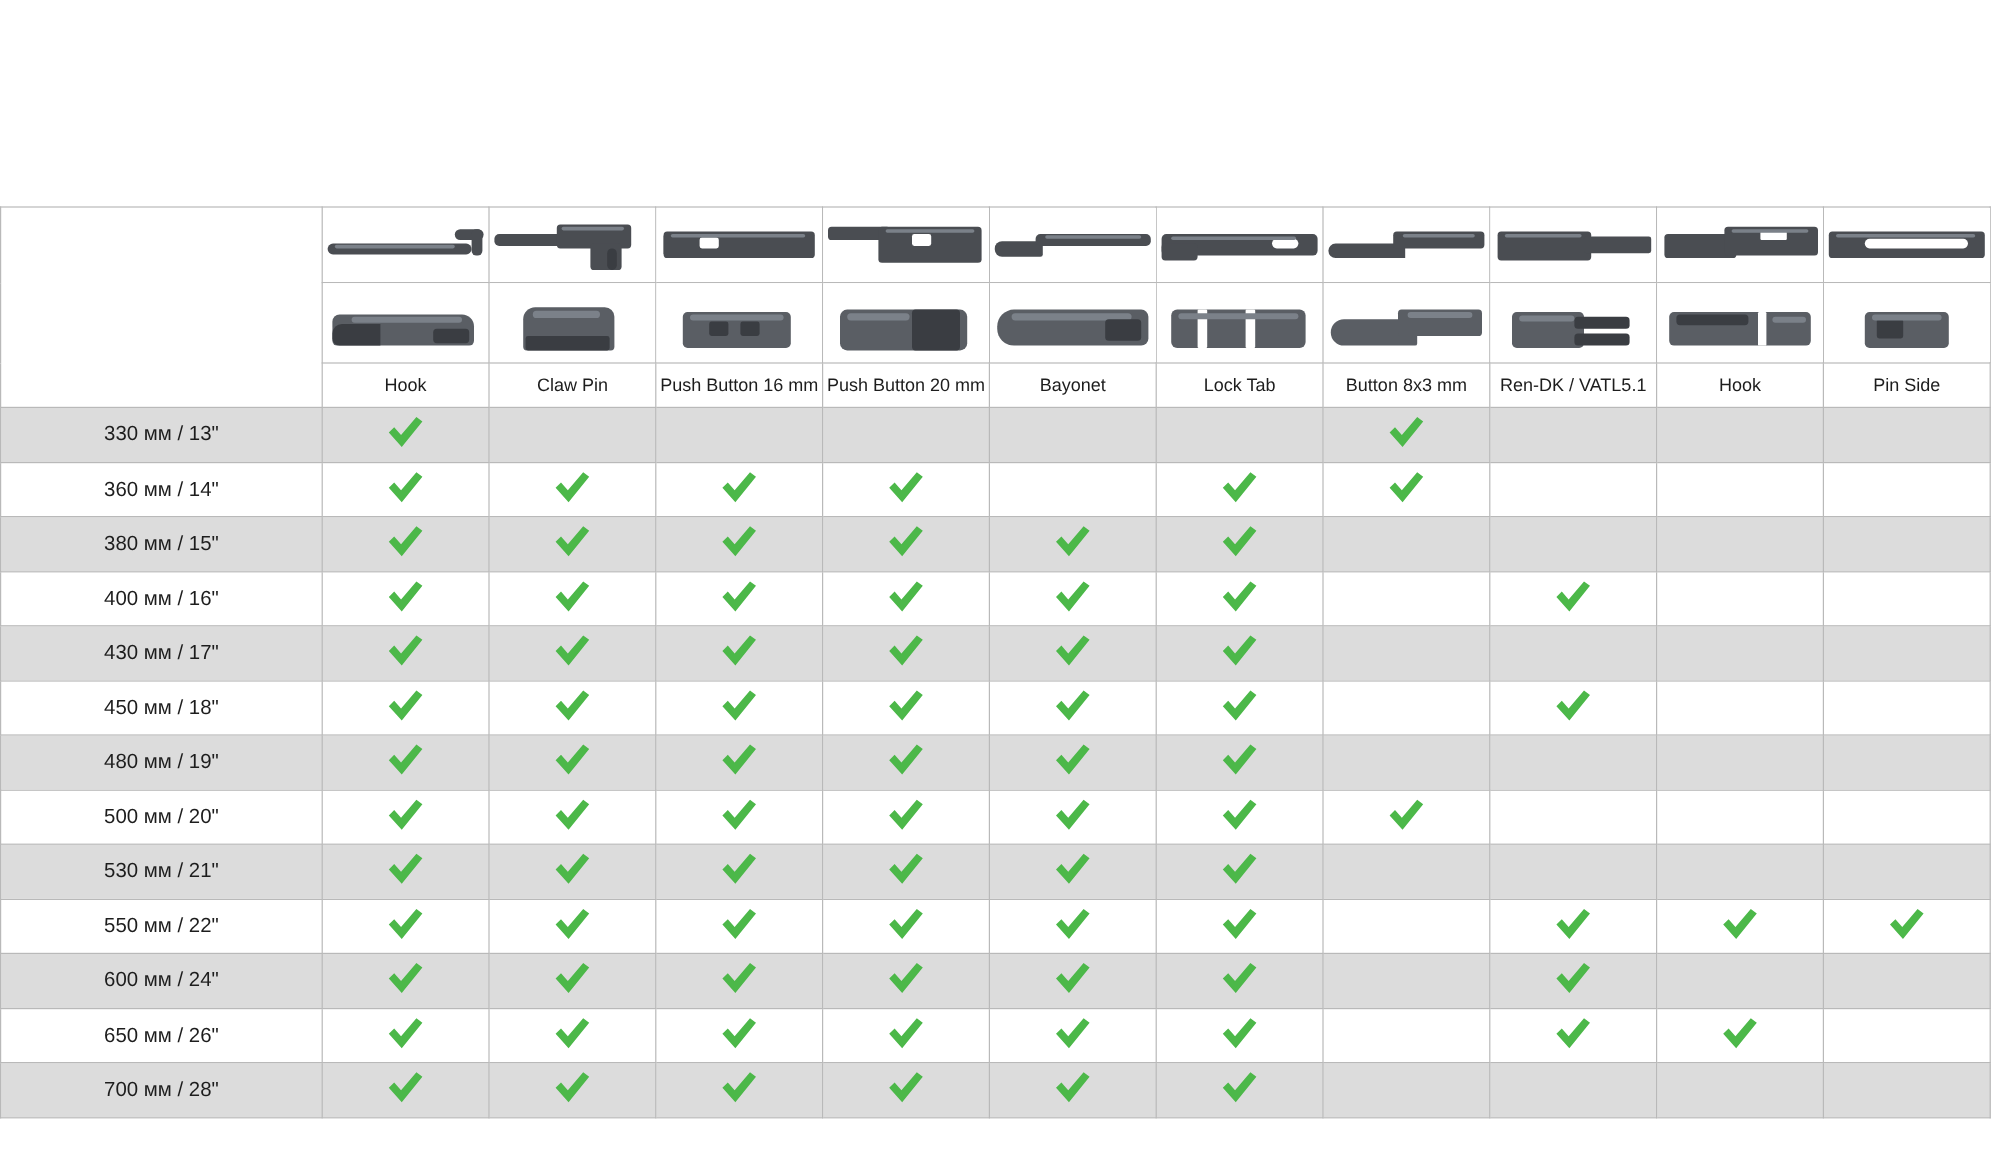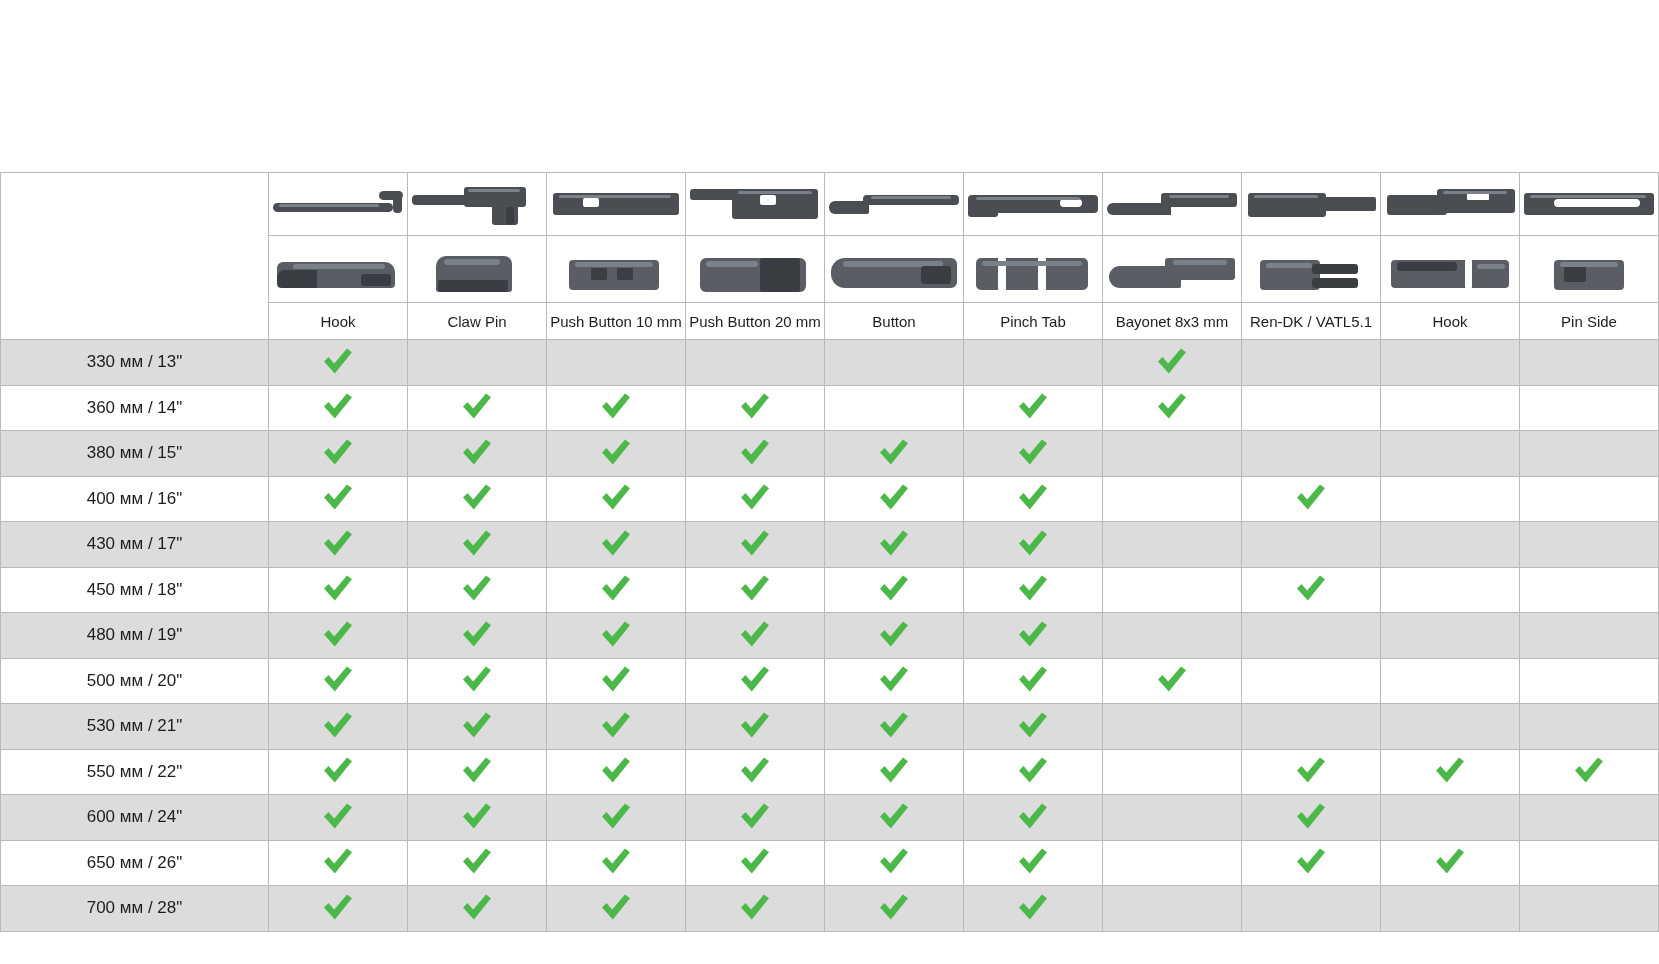--- a/index.html
+++ b/index.html
@@ -289,25 +289,25 @@
               <div style="position:absolute;inset:0;">
                 <div class="partL" style="left:34px;top:24px;width:70px;height:30px;border-radius:4px;"></div>
                 <div class="dark" style="left:44px;top:30px;width:22px;height:16px;border-radius:2px;"></div>
                 <div class="shade" style="left:40px;top:26px;width:58px;height:5px;border-radius:3px;"></div>
               </div>
             </td>
           </tr>
           <tr>
             <td class="hdr-label">Hook</td>
             <td class="hdr-label">Claw Pin</td>
-            <td class="hdr-label">Push Button 10 mm</td>
+            <td class="hdr-label">Push Button 16 mm</td>
             <td class="hdr-label">Push Button 20 mm</td>
-            <td class="hdr-label">Button</td>
-            <td class="hdr-label">Pinch Tab</td>
-            <td class="hdr-label">Bayonet 8x3 mm</td>
+            <td class="hdr-label">Bayonet</td>
+            <td class="hdr-label">Lock Tab</td>
+            <td class="hdr-label">Button 8x3 mm</td>
             <td class="hdr-label">Ren-DK / VATL5.1</td>
             <td class="hdr-label">Hook</td>
             <td class="hdr-label">Pin Side</td>
           </tr>
           <tr class="alt">
             <td class="rowlabel">330 мм / 13"</td>
             <td class="cell"><span class="check"><svg viewBox="0 0 34 34" width="34" height="34" aria-hidden="true">
                   <path d="M3 17.5 L7.5 13 L13.2 19.5 L26 4.5 L31 8.2 L13.8 29.5 Z" fill="#4CB849"></path>
                 </svg></span></td>
             <td class="cell"></td>

